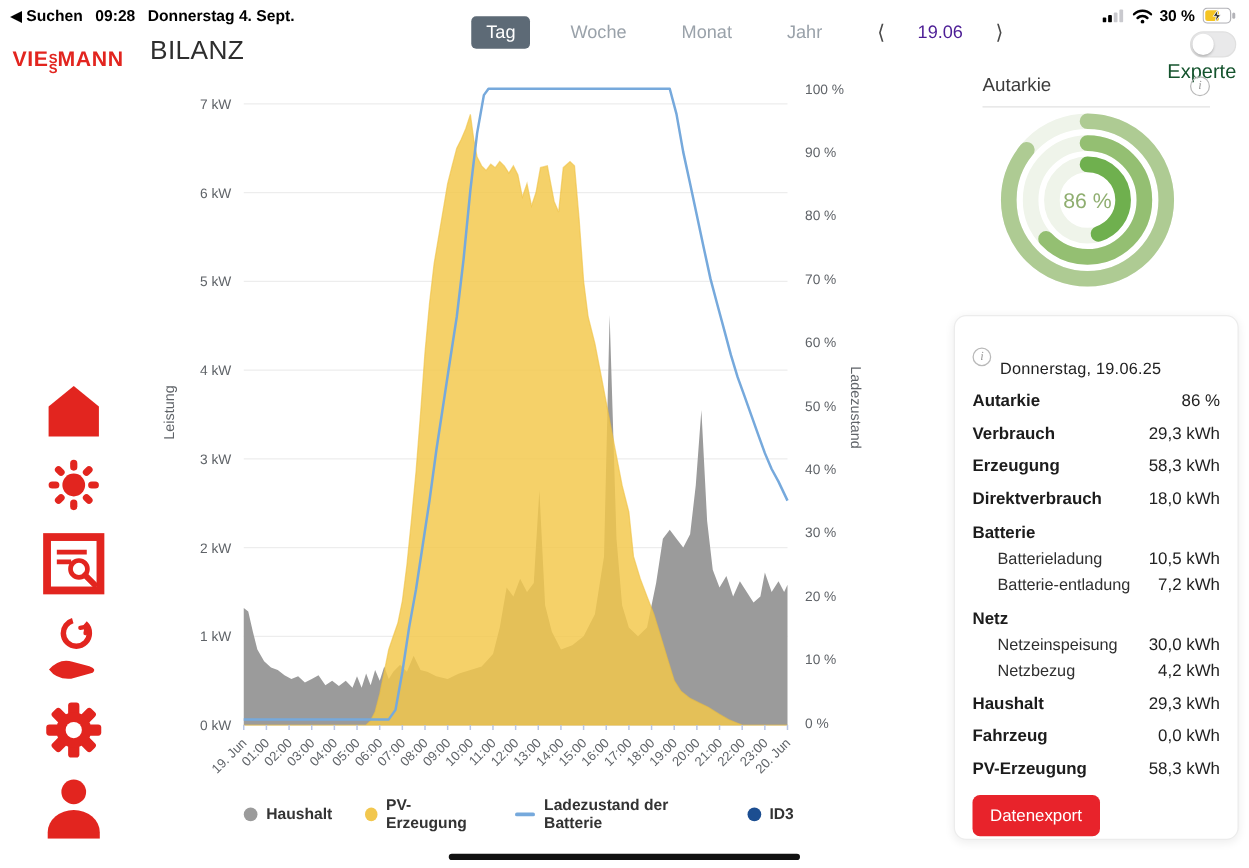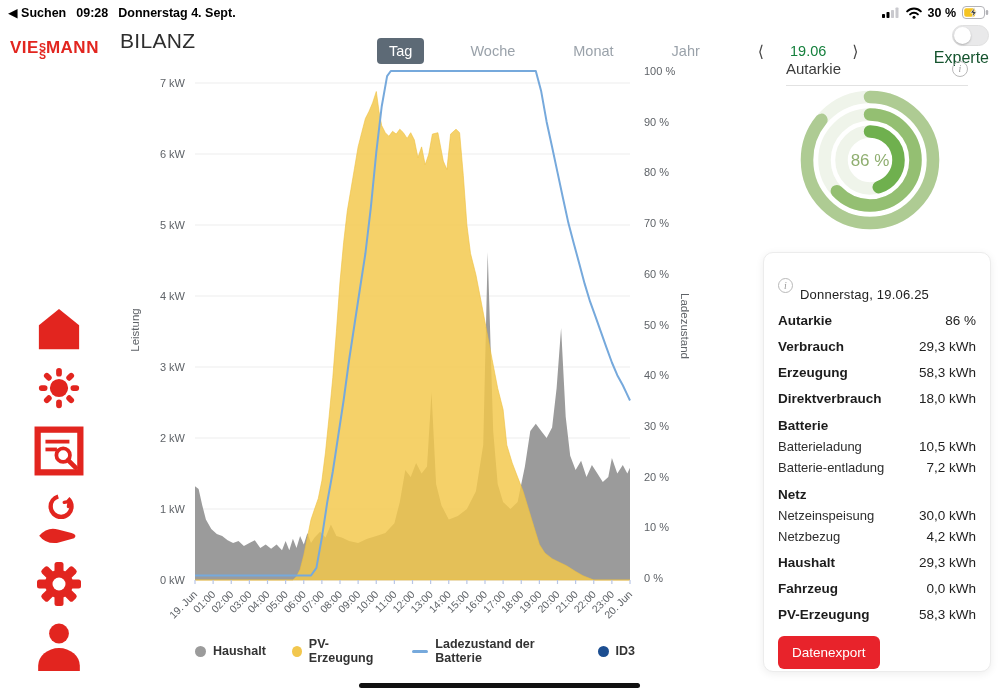--- a/index.html
+++ b/index.html
@@ -14,26 +14,26 @@
   #statusbar .right { margin-left:auto; display:flex; gap:6px; align-items:center; font-weight:600; }
 
   
   #logo { position:absolute; left:10px; top:38px; color:#e2251f; font-weight:800; font-size:17px;
     letter-spacing:0.5px; display:flex; align-items:flex-end; }
   #logo .ss { display:inline-flex; flex-direction:column; font-size:10.5px; line-height:7.5px;
     transform:translateY(1px); letter-spacing:0; }
   #page-title { position:absolute; left:120px; top:29px; font-size:21px; font-weight:400;
     color:#2e2e2e; letter-spacing:0.3px; }
 
-  #tabbar { position:absolute; left:377px; top:38px; display:flex; align-items:center; gap:34px; }
+  #tabbar { position:absolute; left:377px; top:13px; display:flex; align-items:center; gap:20px; }
   .tab { font-size:14.5px; color:#9aa2aa; padding:5px 12px; border-radius:4px; cursor:pointer; }
   .tab.active { background:#5d6a76; color:#ffffff; }
   .datenav { display:flex; align-items:center; gap:22px; margin-left:8px; }
   .datenav .chev { font-size:16px; color:#4a4a4a; cursor:pointer; padding:2px 4px; }
-  .datenav .dateval { font-size:14.5px; color:#15803d; }
+  .datenav .dateval { font-size:14.5px; color:#4c1d95; }
 
   #expert { position:absolute; right:10px; top:25px; display:flex; flex-direction:column; align-items:flex-end; }
   #expert .toggle { width:37px; height:21px; border-radius:11px; background:#e9e9ea;
     border:1px solid #e0e0e0; position:relative; cursor:pointer; }
   #expert .knob { position:absolute; left:1px; top:1px; width:17px; height:17px; border-radius:50%;
     background:#fff; box-shadow:0 1px 2px rgba(0,0,0,0.25); }
   #expert .lbl { margin-top:3px; font-size:16px; color:#14532d; }
 
   
   #sidebar { position:absolute; left:34px; top:306px; display:flex; flex-direction:column; gap:13px; }
@@ -62,21 +62,21 @@
     border:1px solid #ececec; border-radius:10px; box-shadow:0 2px 8px rgba(0,0,0,0.07);
     padding:15px 14px 12px 14px; }
   #card .title-row { display:flex; align-items:center; gap:7px; margin-bottom:4px; }
   #card .title-row .info-ic { width:15px; height:15px; }
   #card .title { font-size:13px; color:#222; letter-spacing:0.2px;margin-top:19px; }
   .crow { display:flex; justify-content:space-between; align-items:baseline; }
   .crow.main { margin-top:11px; }
   .crow.main .l { font-size:13.5px; font-weight:700; color:#1c1c1c; }
   .crow.section { margin-top:12px; }
   .crow.section .l { font-size:13.5px; font-weight:700; color:#1c1c1c; }
-  .crow.sub { margin-top:6px; }
+  .crow.sub { margin-top:6px;margin-left:20px; }
   .crow.sub .l { font-size:13px; font-weight:400; color:#2e2e2e; }
   .crow .v { font-size:13.5px; color:#222; }
   #export-btn { margin-top:14px; display:inline-block; background:#e8232b; color:#fff;
     font-size:13.5px; padding:9px 14px; border:none; border-radius:6px; cursor:pointer;
     font-family:inherit; }
 
   #home-indicator { position:absolute; left:359px; top:683px; width:281px; height:5px;
     border-radius:3px; background:#111; cursor:grab; }
 </style>
 </head>

